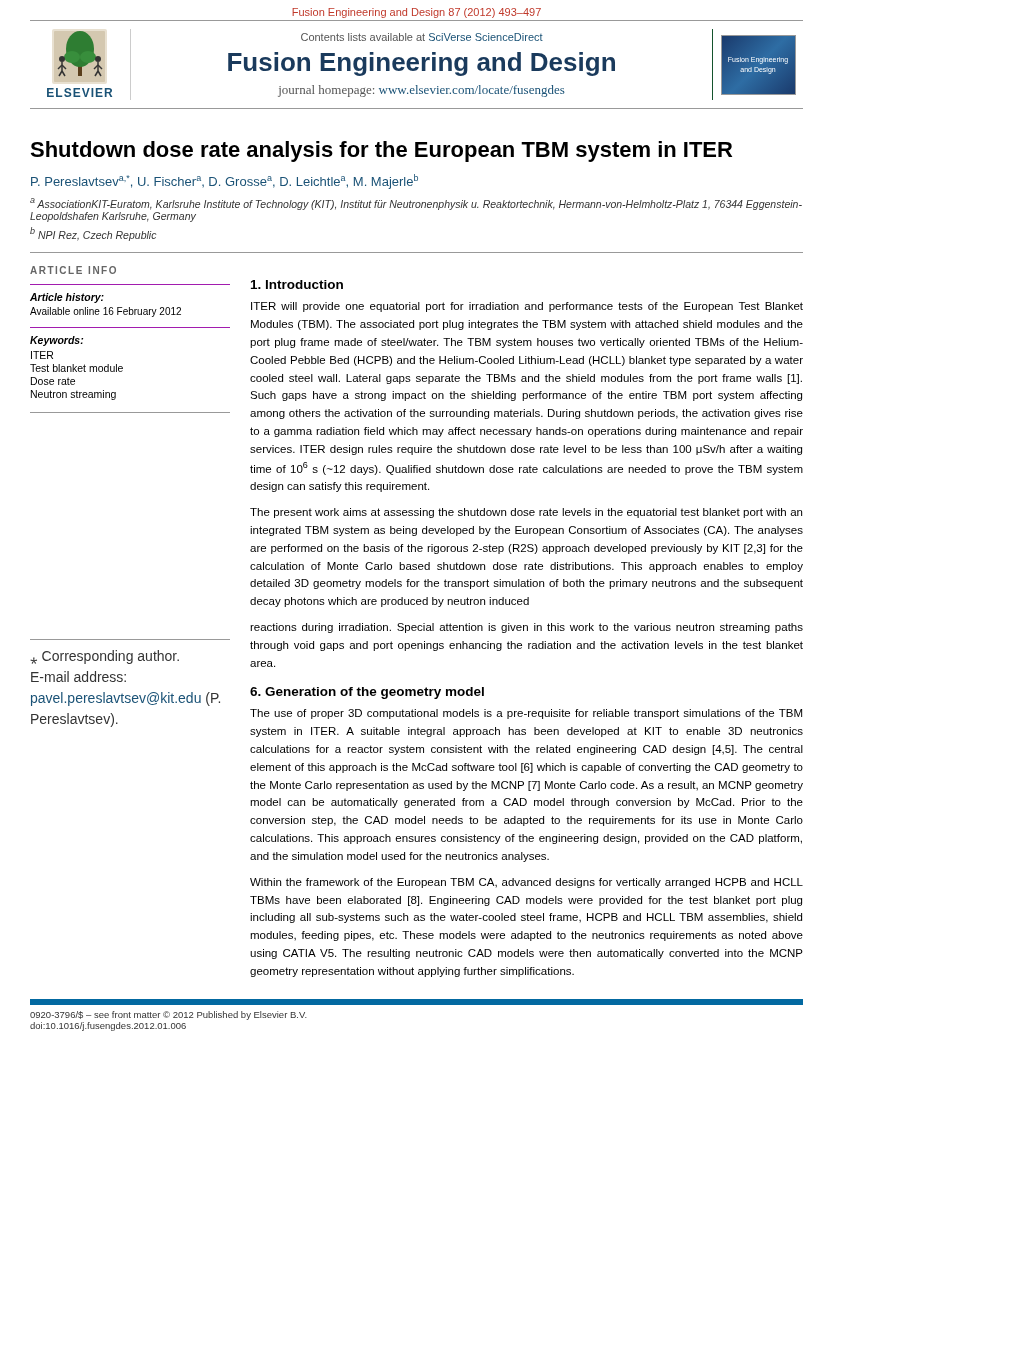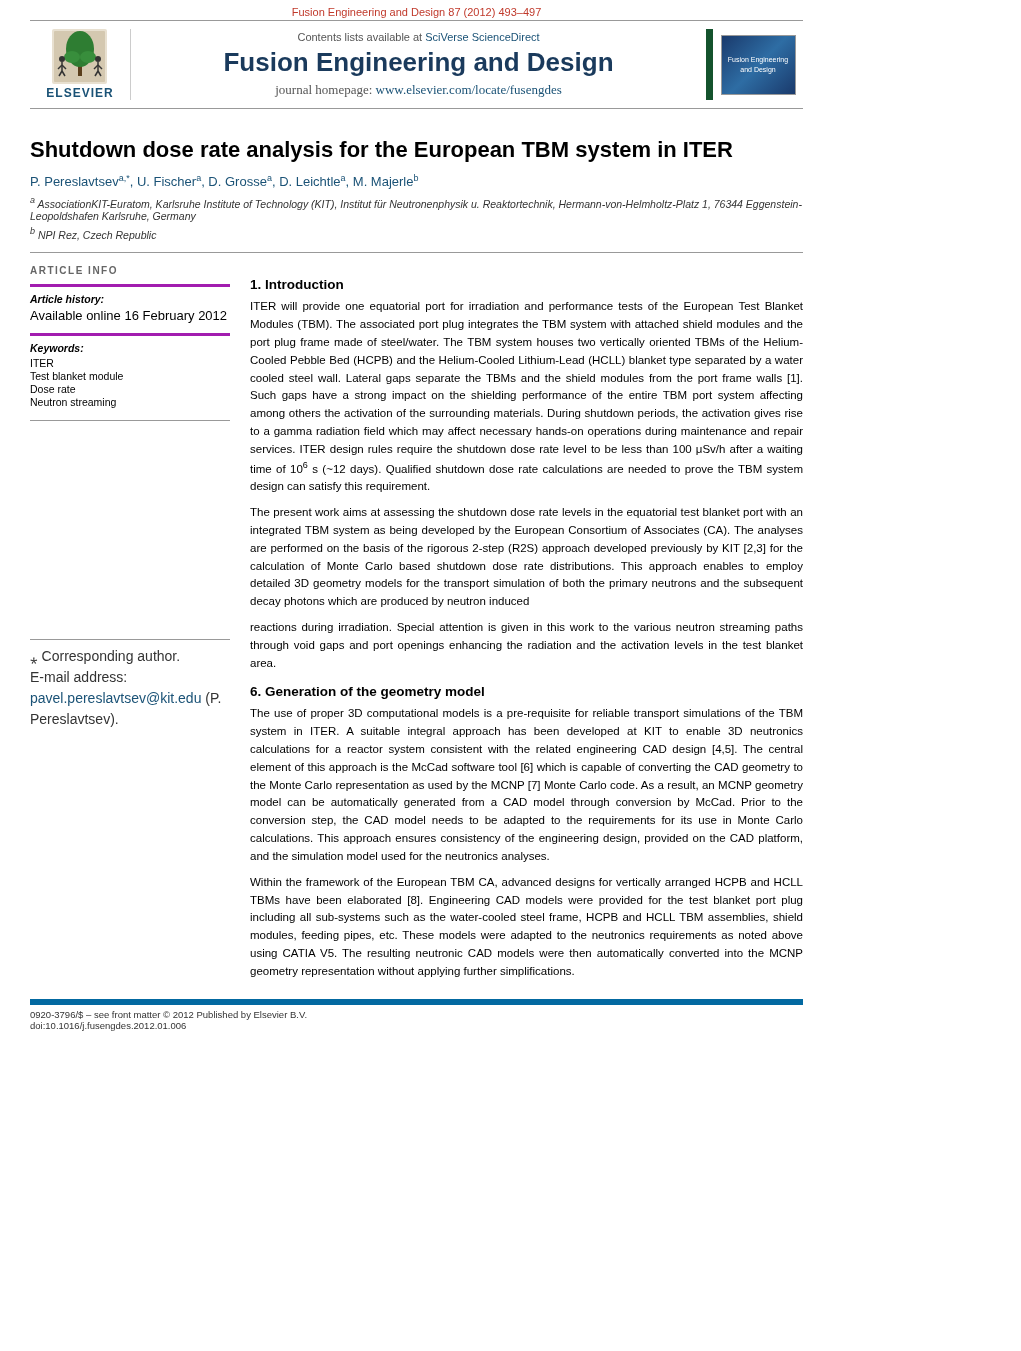--- a/index.html
+++ b/index.html
@@ -58,21 +58,21 @@
       letter-spacing: 1px;
       margin-top: 2px;
     }
     .header-center {
       flex: 1;
       display: flex;
       flex-direction: column;
       align-items: center;
       justify-content: center;
       border-left: 1px solid #ccc;
-      border-right: 7px solid #14532d;
+      border-right: 1px solid #14532d;
       padding: 0 20px;
     }
     .header-sciverse {
       font-size: 11px;
       color: #555;
       font-family: Arial, sans-serif;
       margin-bottom: 4px;
     }
     .header-sciverse a { color: #1a5276; text-decoration: none; }
     .header-journal-title {
@@ -159,33 +159,33 @@
     .article-info-title {
       font-size: 10px;
       font-weight: bold;
       color: #666;
       letter-spacing: 1.5px;
       text-transform: uppercase;
       font-family: Arial, sans-serif;
       margin-bottom: 8px;
     }
     .article-info-section {
-      border-top: 3px solid #a21caf;
+      border-top: 1px solid #a21caf;
       padding-top: 6px;
       margin-bottom: 10px;
     }
     .info-label {
       font-size: 10.5px;
       font-style: italic;
       font-weight: bold;
       margin-bottom: 3px;
       font-family: Arial, sans-serif;
     }
     .info-value {
-      font-size: 13px;
+      font-size: 10px;
       font-family: Arial, sans-serif;
       margin-bottom: 2px;
     }
     .keywords-list {
       font-size: 10.5px;
       font-family: Arial, sans-serif;
     }
     .keywords-list div {
       margin-bottom: 1px;
     }

